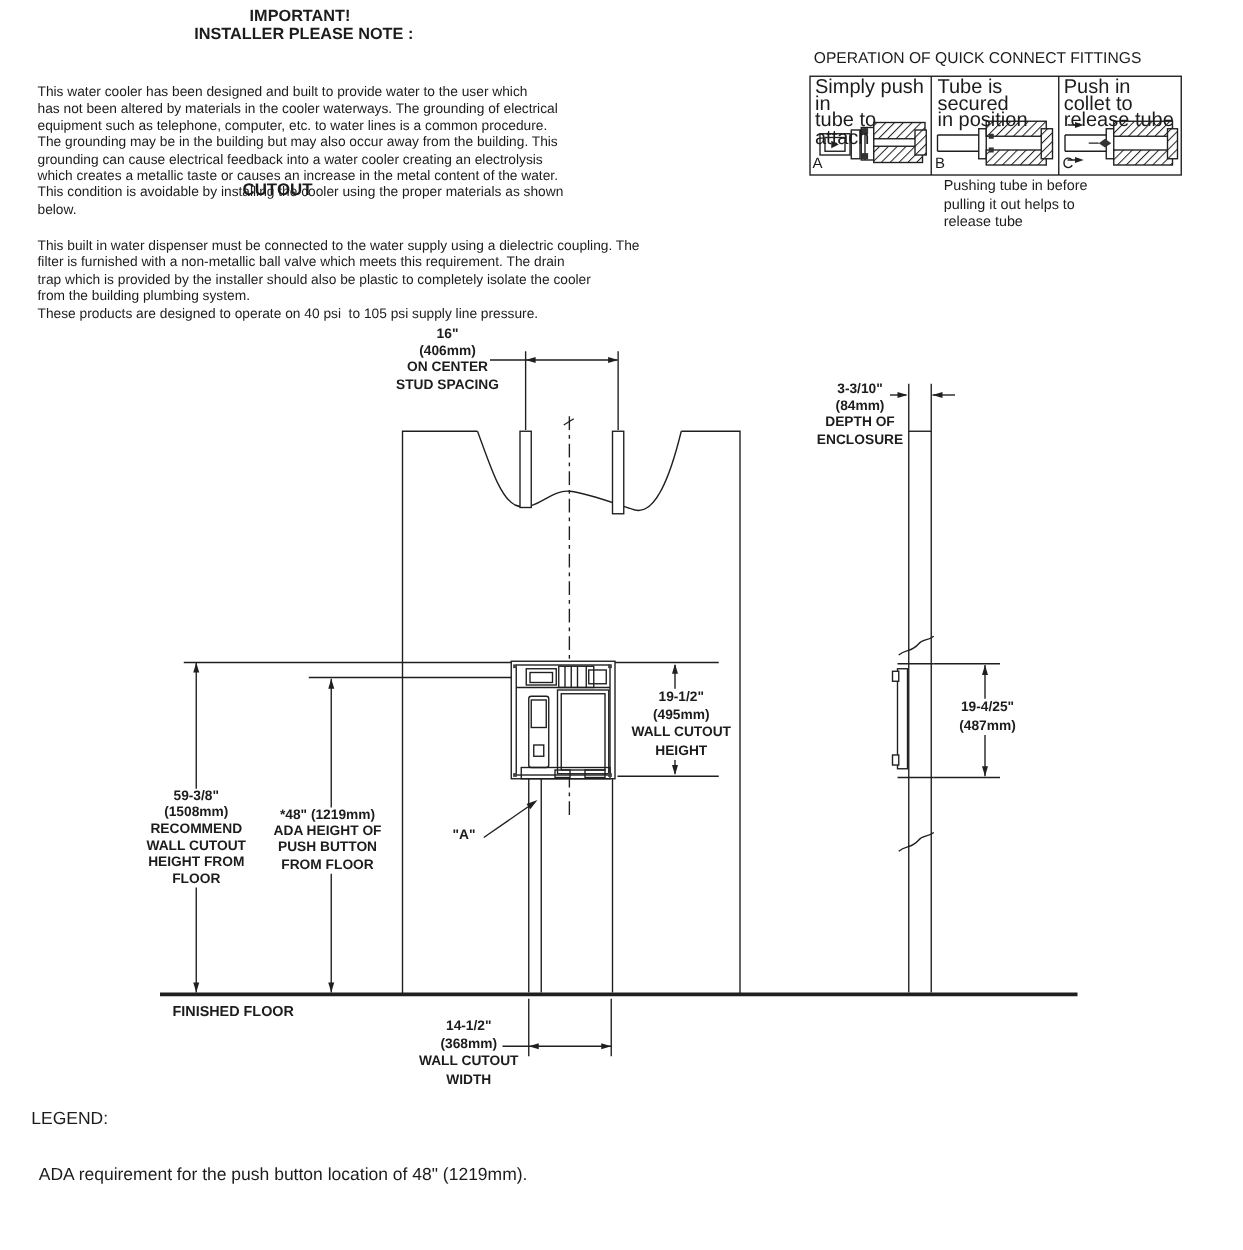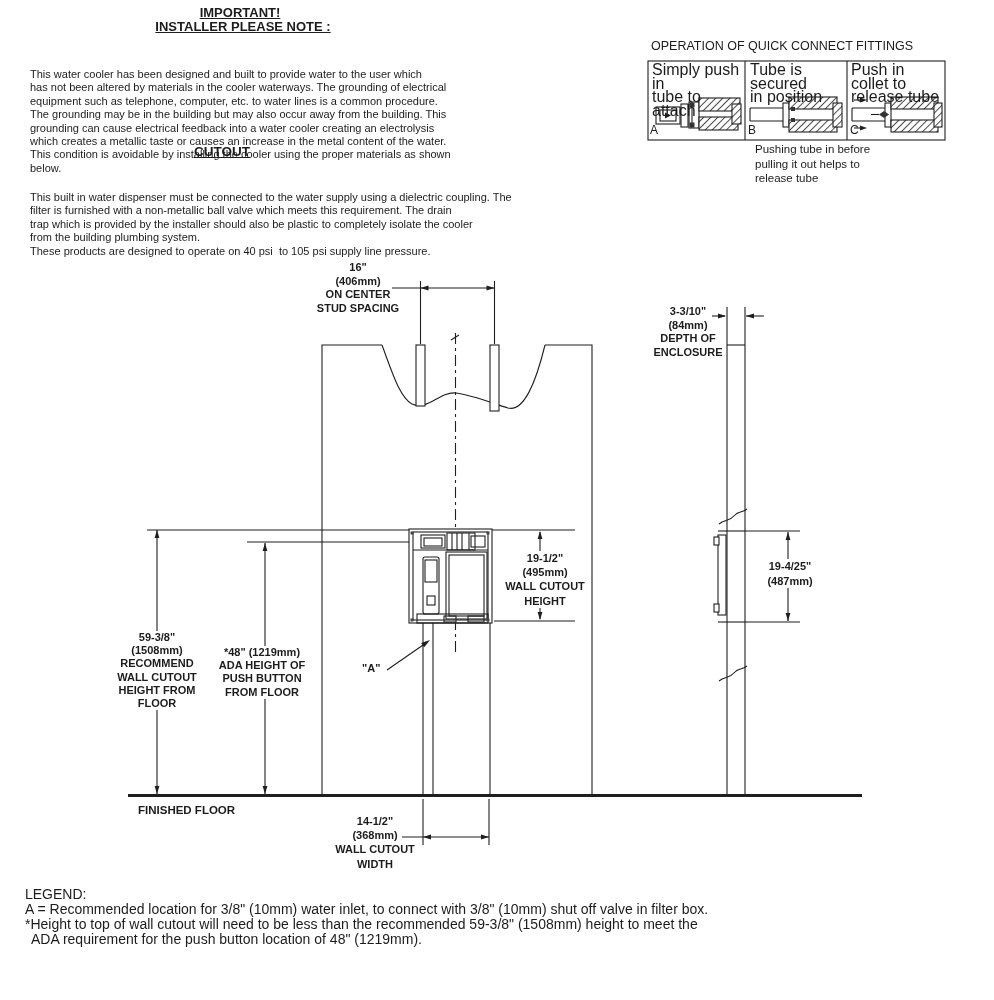--- a/index.html
+++ b/index.html
@@ -1,21 +1,21 @@
 <!DOCTYPE html>
 <html><head>
 <meta charset="utf-8">
 <style>
   html,body{margin:0;padding:0;background:#fff;}
   .page{position:relative;width:994px;height:1000px;background:#fff;overflow:hidden;
         font-family:"Liberation Sans",sans-serif;color:#1c1c1c;}
   svg{position:absolute;left:0;top:0;}
   .t{position:absolute;white-space:pre-wrap;color:#1c1c1c;}
   .c{text-align:center;transform:translateX(-50%);}
-  .bold{font-weight:bold;text-decoration:underline;}
+  .bold{font-weight:bold;}
   .bg{background:#fff;padding:0 4px;}
   .body11{font-size:11px;line-height:13.4px;margin-top:32px;}
   .h13{font-size:13px;line-height:14px;}
   .dim{font-size:11px;font-weight:bold;}
   .cell-cap{font-size:16px;line-height:13.5px;}
   .lgnd{font-size:14px;line-height:15px;}
   line,path,rect.o,polyline{stroke:#1f1f1f;}
 </style>
 </head>
 <body>
@@ -253,16 +253,14 @@
 PUSH BUTTON
 FROM FLOOR</div>
   <div class="t dim" style="left:362px;top:662px;">"A"</div>
   <div class="t dim" style="left:138px;top:804px;font-size:11.5px;">FINISHED FLOOR</div>
   <div class="t c dim" style="left:375px;top:814px;line-height:14.2px;">14-1/2"
 (368mm)
 WALL CUTOUT
 WIDTH</div>
 
   <div class="t lgnd" style="left:25px;top:887px;">LEGEND:</div>
-  <div class="t lgnd" style="left:25px;top:902px;">A = Recommended location for 3/8" (10mm) water inlet, to connect with 3/8" (10mm) shut off valve in filter box.</div>
-  <div class="t lgnd" style="left:25px;top:917px;">*Height to top of wall cutout will need to be less than the recommended 59-3/8" (1508mm) height to meet the</div>
   <div class="t lgnd" style="left:31px;top:932px;">ADA requirement for the push button location of 48" (1219mm).</div>
 </div>
 
 </body></html>

